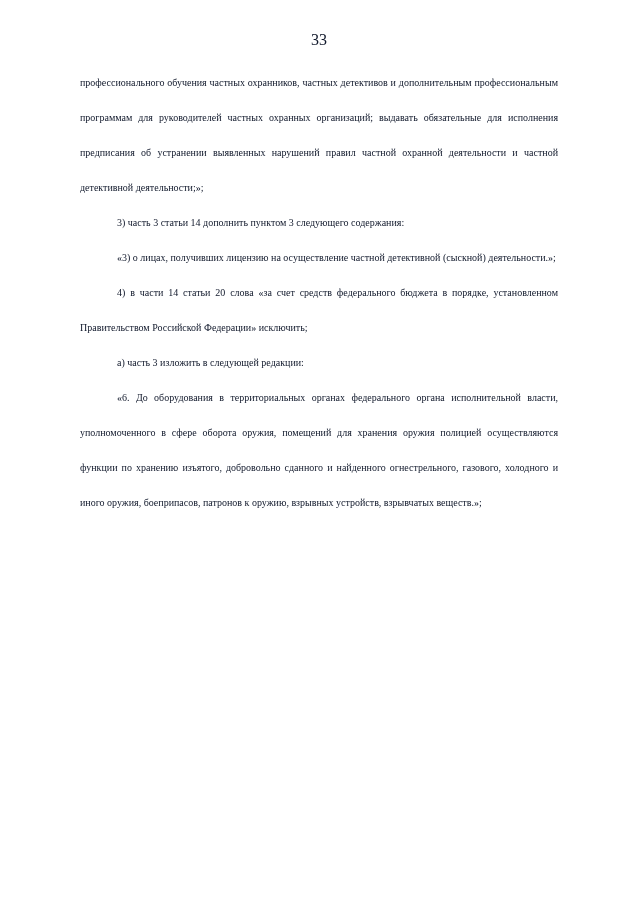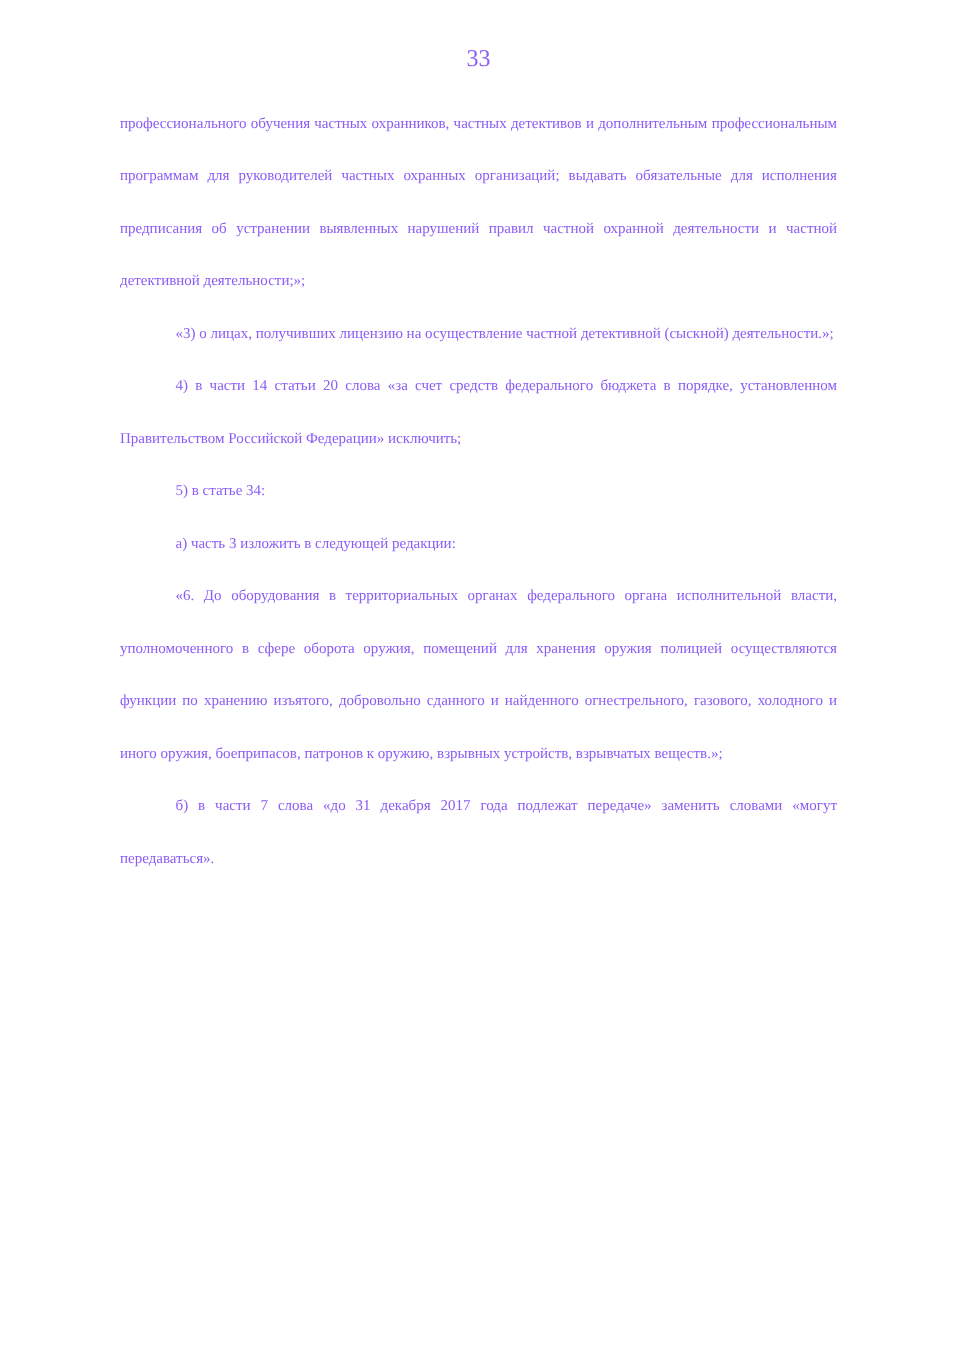--- a/index.html
+++ b/index.html
@@ -8,21 +8,21 @@
     background: #ffffff;
   }
   .page {
     position: relative;
     width: 631px;
     height: 905px;
     background: #ffffff;
     box-sizing: border-box;
     padding: 30px 73px 0 80px;
     font-family: "Liberation Serif", "DejaVu Serif", serif;
-    color: #8b5cf6;
+    color: #0f172a;
   }
   .page-number {
     text-align: center;
     font-size: 16px;
     line-height: 20px;
     margin-bottom: 15px;
   }
   .content {
     font-size: 10px;
     line-height: 35px;
@@ -36,20 +36,19 @@
     text-indent: 0;
   }
 </style>
 </head>
 <body>
 
 <div class="page">
   <div class="page-number">33</div>
   <div class="content">
     <p class="para no-indent">профессионального обучения частных охранников, частных детективов и дополнительным профессиональным программам для руководителей частных охранных организаций; выдавать обязательные для исполнения предписания об устранении выявленных нарушений правил частной охранной деятельности и частной детективной деятельности;»;</p>
+    <p class="para">3) часть 3 статьи 14 дополнить пунктом 3 следующего содержания:</p>
     <p class="para">«3) о лицах, получивших лицензию на осуществление частной детективной (сыскной) деятельности.»;</p>
     <p class="para">4) в части 14 статьи 20 слова «за счет средств федерального бюджета в порядке, установленном Правительством Российской Федерации» исключить;</p>
-    <p class="para">5) в статье 34:</p>
     <p class="para">а) часть 3 изложить в следующей редакции:</p>
     <p class="para">«6. До оборудования в территориальных органах федерального органа исполнительной власти, уполномоченного в сфере оборота оружия, помещений для хранения оружия полицией осуществляются функции по хранению изъятого, добровольно сданного и найденного огнестрельного, газового, холодного и иного оружия, боеприпасов, патронов к оружию, взрывных устройств, взрывчатых веществ.»;</p>
-    <p class="para">б) в части 7 слова «до 31 декабря 2017 года подлежат передаче» заменить словами «могут передаваться».</p>
   </div>
 </div>
 
 </body></html>

